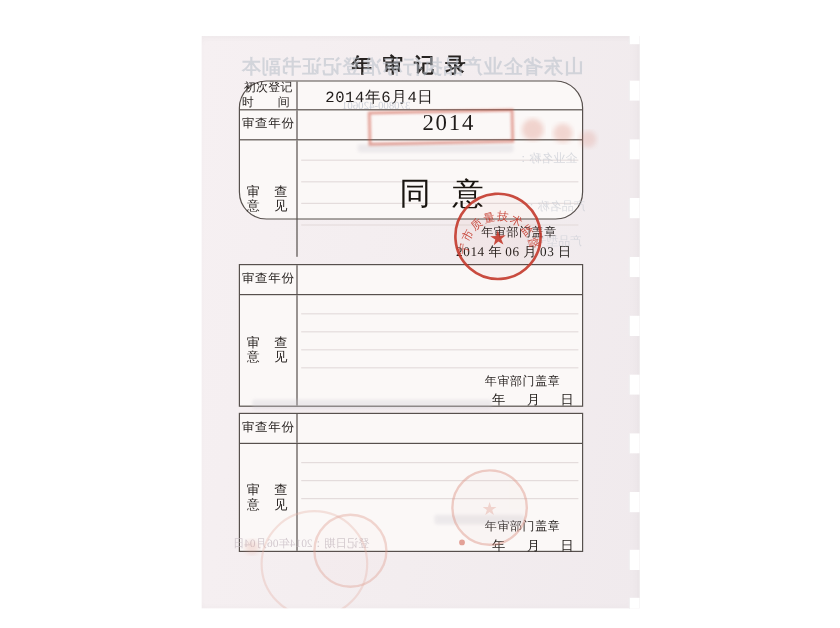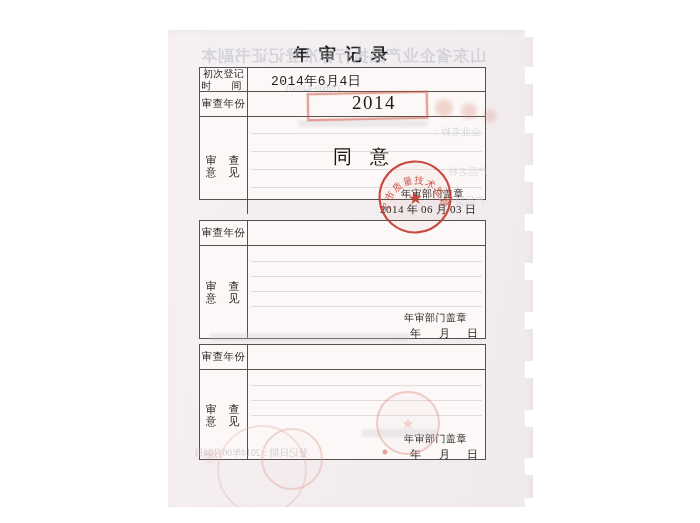--- a/index.html
+++ b/index.html
@@ -17,21 +17,21 @@
   .perf { position:absolute; right:-1px; width:10px; height:17px; background:#ffffff;
     border-left:1px solid rgba(120,110,115,0.10); border-radius:1px; }
 
   
   .doc-title { position:absolute; left:92px; top:13px; width:170px; text-align:center;
     font-size:17px; font-weight:bold; letter-spacing:9px; color:#262220; white-space:nowrap; z-index:3;font-family:Liberation Mono, monospace; }
 
   
   .block { position:absolute; left:31px; width:287px; border:1px solid #57504d;
     background:#fbf8f7; z-index:2; }
-  .block-a { top:37px;  height:133px; }
+  .block-a { top:37px;  height:116px;border-radius:23px; }
   .block-b { top:190px; height:119px; }
   .block-c { top:314px; height:116px; }
   .row { position:relative; display:flex; border-bottom:1px solid #57504d; }
   .row:last-child { border-bottom:none; }
   .cell-label { width:48px; border-right:1px solid #57504d; display:flex; flex-direction:column;
     align-items:center; justify-content:center; color:#2a2523; }
   .cell-value { position:relative; flex:1; color:#201c1a; }
   .lab { font-size:10px; line-height:12px; white-space:nowrap; overflow:hidden; }
   .lab-wide { width:44px; letter-spacing:20px; }
   .lab-plain { width:44px; letter-spacing:0.2px; text-align:center; }
@@ -41,21 +41,21 @@
 
   .row-h1 { height:24px; } .row-h2 { height:25px; } .row-ha3 { height:97px; }
   .row-hb1 { height:25px; } .row-hb2 { height:92px; }
   .row-hc1 { height:25px; } .row-hc2 { height:89px; }
 
   .reg-date { position:absolute; left:23px; top:4px; font-size:13px; letter-spacing:0.5px;font-family:Liberation Mono, monospace; }
   .year-big { position:absolute; left:104px; top:0px; font-size:19px; letter-spacing:1.5px; }
 
   .rule { position:absolute; left:3px; right:3px; height:1px; background:#e4dcdc; }
 
-  .opinion-text { position:absolute; left:85px; top:27px; font-size:19px; letter-spacing:18px;
+  .opinion-text { position:absolute; left:85px; top:27px; font-size:26px; letter-spacing:18px;
     white-space:nowrap; color:#18140f; }
   .seal-caption { position:absolute; font-size:10px; letter-spacing:0.5px; color:#2a2523; white-space:nowrap; }
   .date-line { position:absolute; font-size:11px; color:#221e1b; white-space:nowrap; }
   .date-line .num { font-family:"Liberation Serif","DejaVu Serif",serif; letter-spacing:0.5px; }
   .date-line .unit { margin:0 3px; }
   .date-line.empty .unit-y { margin-right:15px; }
   .date-line.empty .unit-m { margin-right:14px; }
 
   
   .ghost { position:absolute; transform:scaleX(-1); white-space:nowrap; z-index:4;

